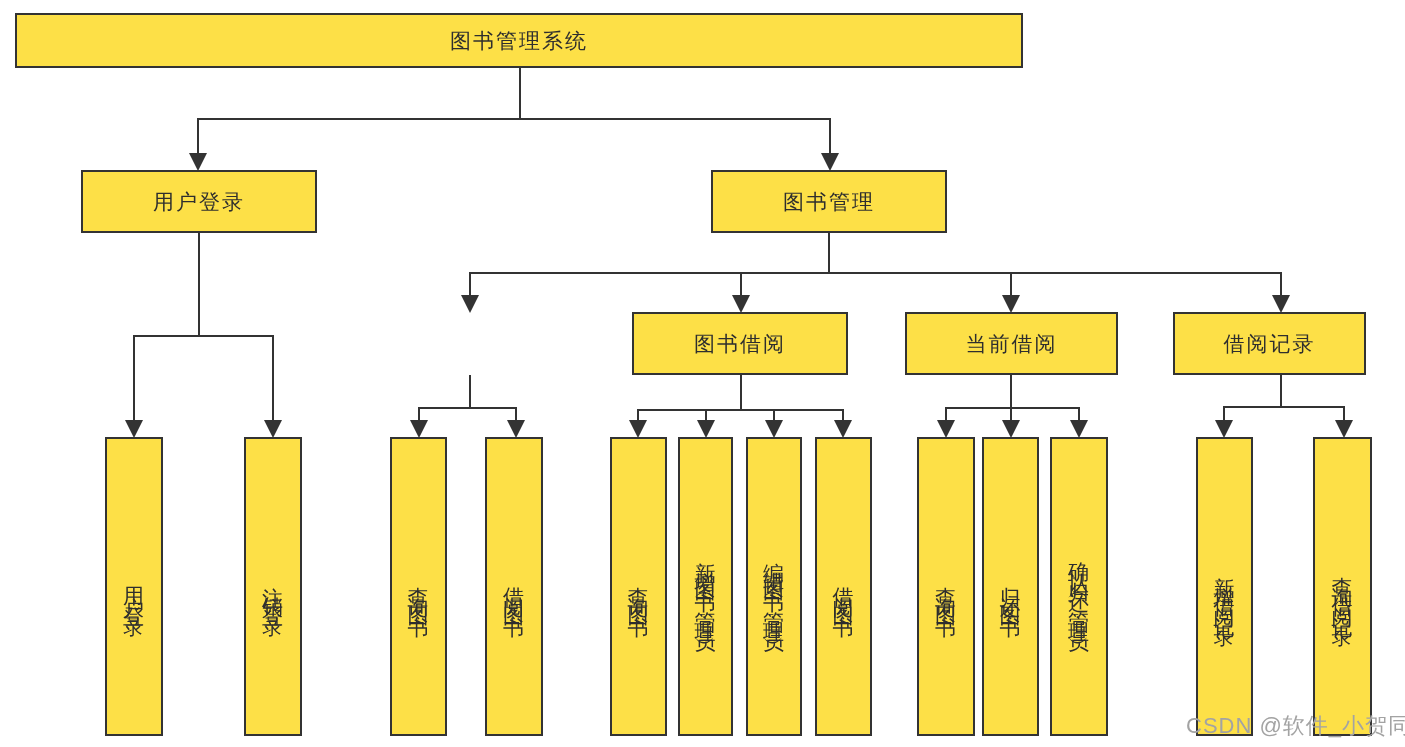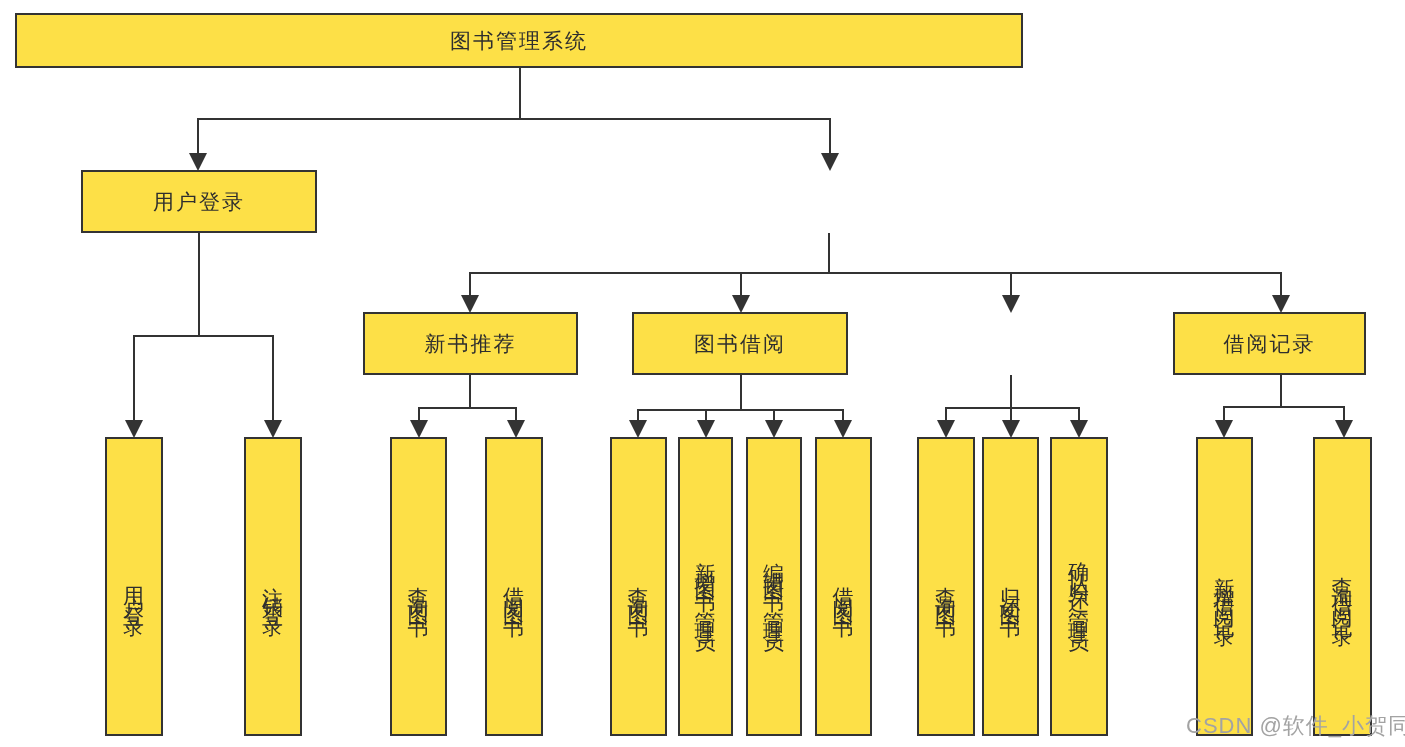--- a/index.html
+++ b/index.html
@@ -48,23 +48,24 @@
   }
 </style>
 </head>
 <body>
 
 <div id="canvas">
 
   <div class="box" style="left:15px;top:13px;width:1008px;height:55px;">图书管理系统</div>
 
   <div class="box" style="left:81px;top:170px;width:236px;height:63px;">用户登录</div>
+  <div class="box" style="left:711px;top:170px;width:236px;height:63px;">图书管理</div>
 
-  <div class="box" style="left:363px;top:312px;width:215px;height:63px;">新书推荐</div>
   <div class="box" style="left:632px;top:312px;width:216px;height:63px;">图书借阅</div>
+  <div class="box" style="left:905px;top:312px;width:213px;height:63px;">当前借阅</div>
   <div class="box" style="left:1173px;top:312px;width:193px;height:63px;">借阅记录</div>
 
   <div class="box vbox" style="left:105px;top:437px;width:58px;height:299px;">用户登录</div>
   <div class="box vbox" style="left:244px;top:437px;width:58px;height:299px;">注销登录</div>
 
   <div class="box vbox" style="left:390px;top:437px;width:57px;height:299px;">查询图书</div>
   <div class="box vbox" style="left:485px;top:437px;width:58px;height:299px;">借阅图书</div>
 
   <div class="box vbox" style="left:610px;top:437px;width:57px;height:299px;">查询图书</div>
   <div class="box vbox" style="left:678px;top:437px;width:55px;height:299px;">新增图书（管理员）</div>

